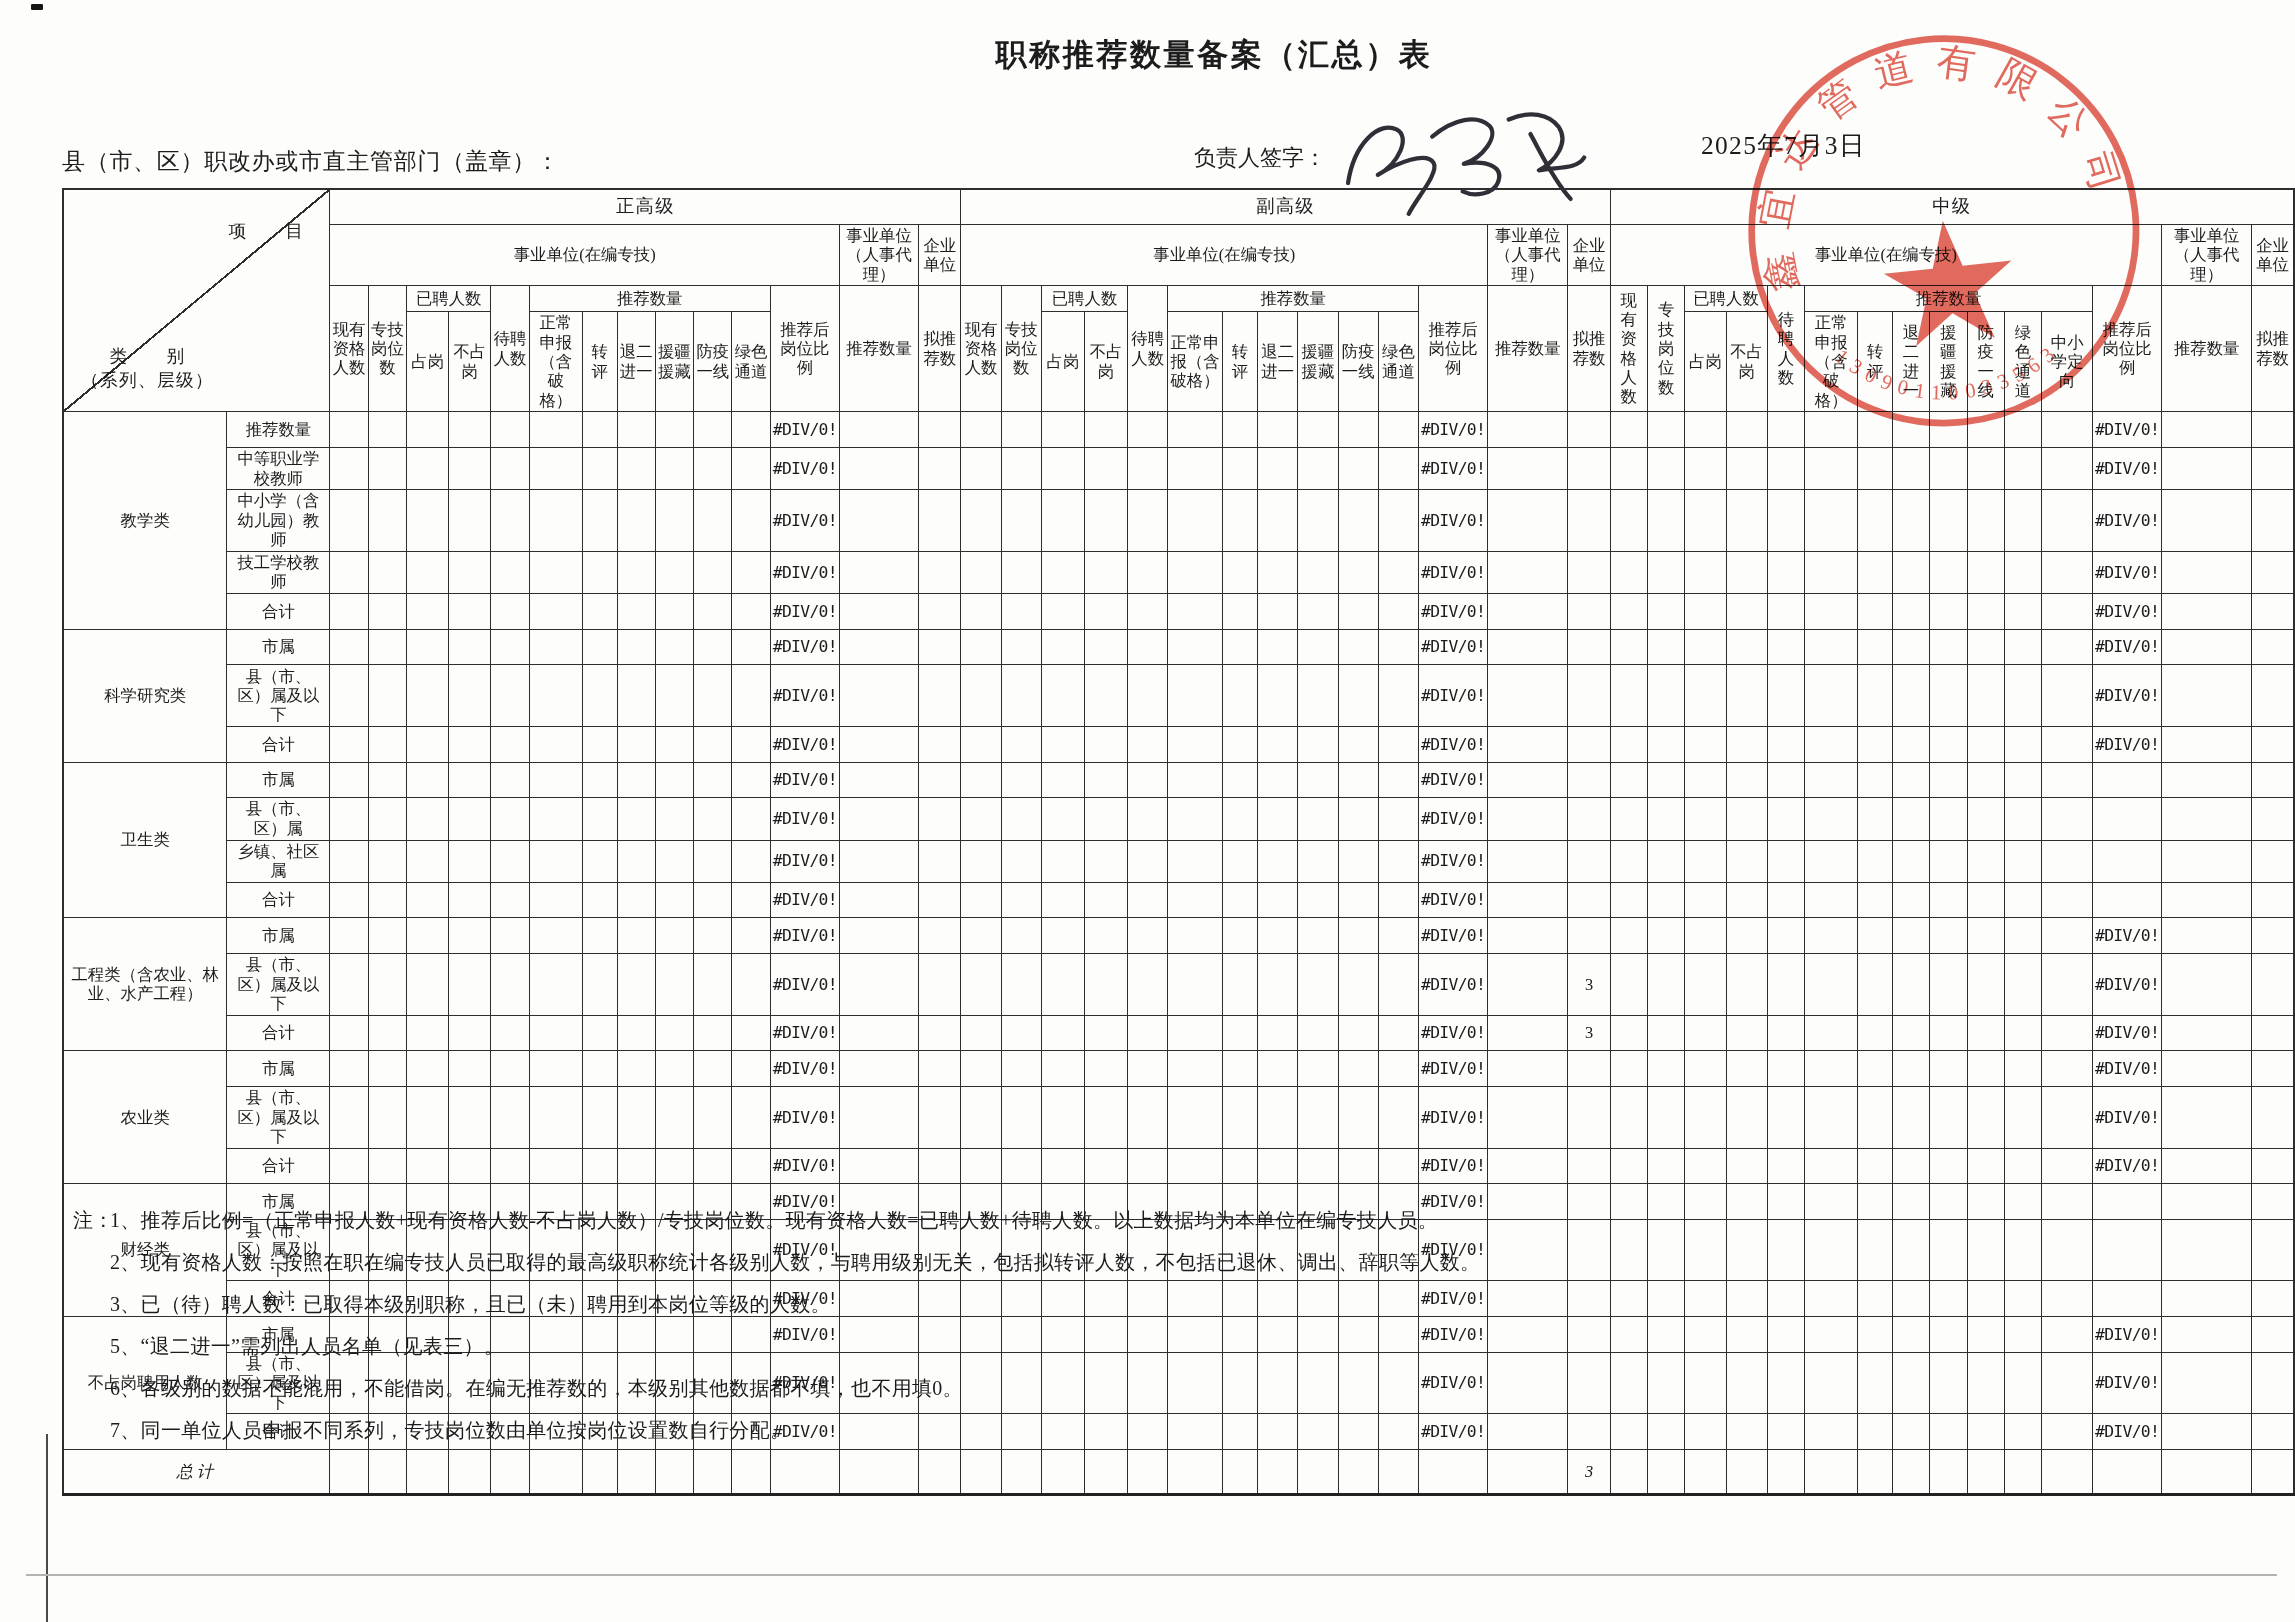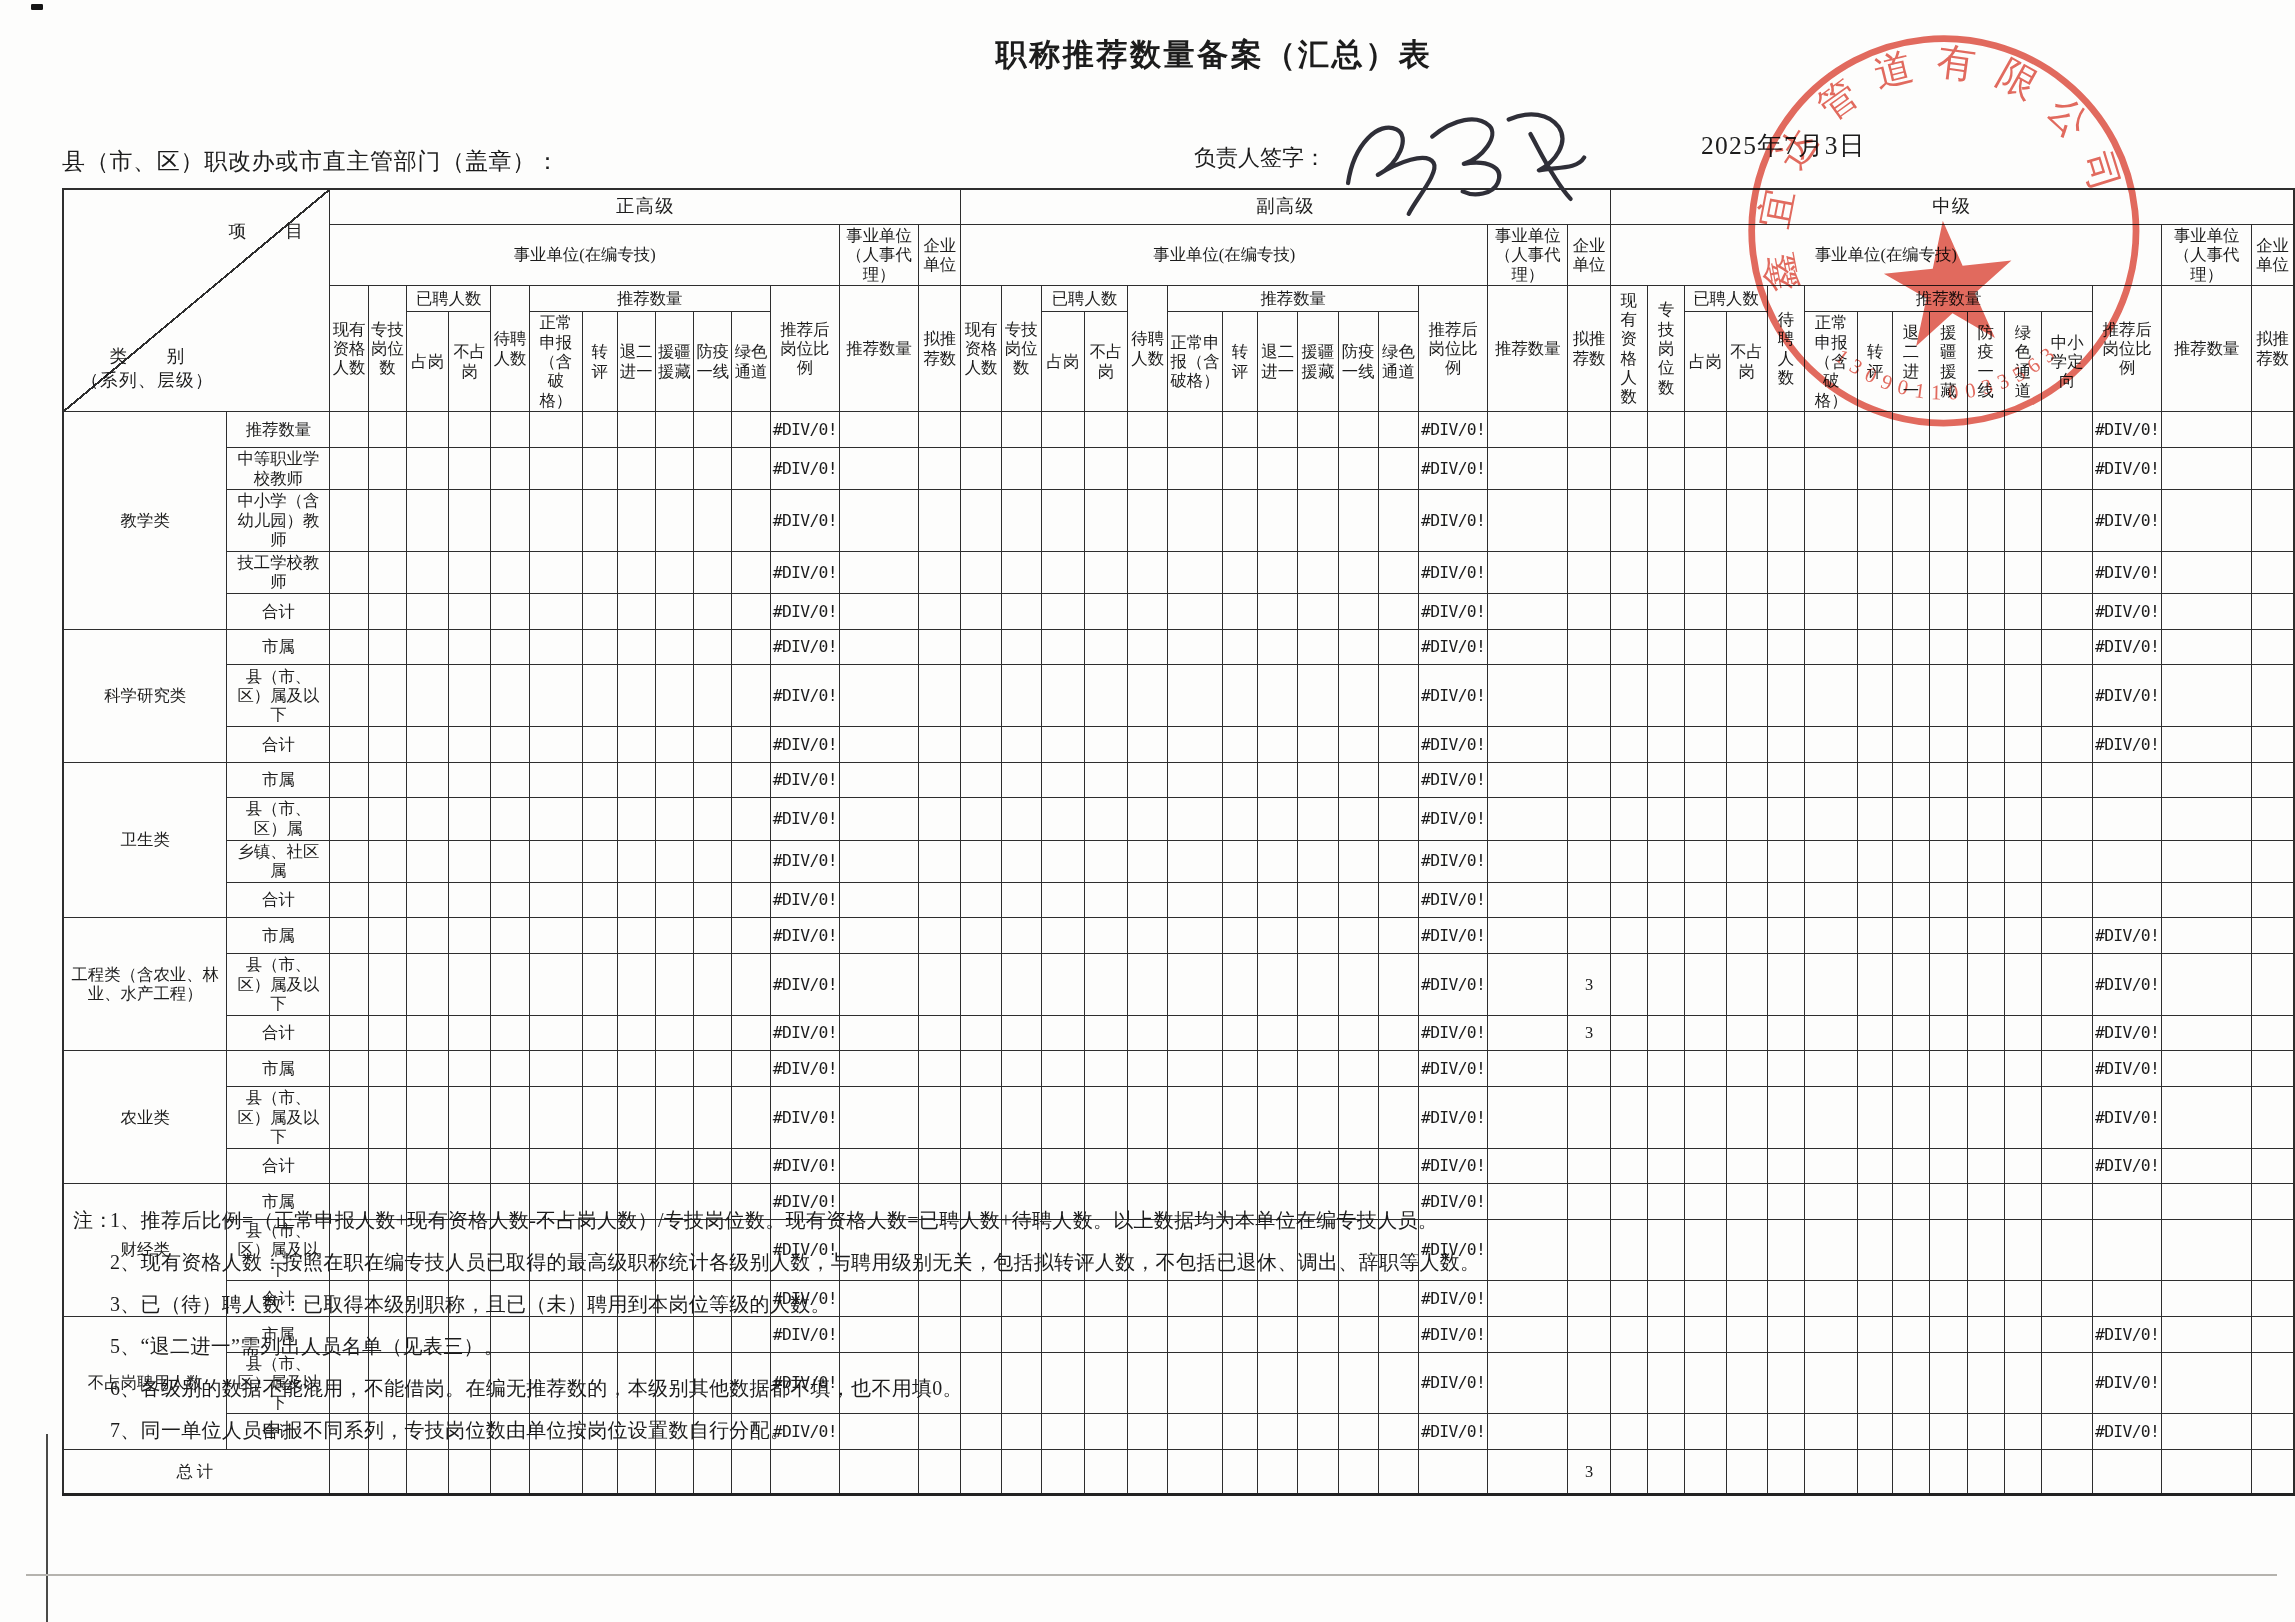--- a/index.html
+++ b/index.html
@@ -36,21 +36,21 @@
   th.inst-dl{font-size:14.4px;white-space:pre-line;margin-left:48px;}
   td.grp{font-size:17px;padding:2.6px 7.9px;line-height:1.35;}
   td.lbl{font-size:15.7px;line-height:1.15;padding:1.3px 5.2px;}
   td.dc{height:32px;}
   td.err{
     font-family:"DejaVu Sans Mono","Liberation Mono",monospace;
     font-size:13.7px;letter-spacing:-0.7px;white-space:nowrap;text-align:left;padding-left:0.7px;
   }
   td.val{font-size:17.7px;}
   td.total-label{font-size:17.7px;letter-spacing:3.9px;height:41px;}
-  tr.last td{border-bottom:3.3px solid #222;}
+  tr.last td{border-bottom:3.3px solid #222;font-style:italic;}
   th.corner{position:relative;padding:0;margin-left:44px;}
   .corner-diag{
     position:absolute;inset:0;
     background:linear-gradient(to bottom right,transparent calc(50% - 1px),#2e2e2e calc(50% - 1px),#2e2e2e calc(50% + 1px),transparent calc(50% + 1px));
   }
   .corner-top{position:absolute;right:25px;top:31px;font-size:17.7px;letter-spacing:1.3px;}
   .corner-bot{position:absolute;left:17px;bottom:18.3px;font-size:17.7px;text-align:center;line-height:1.35;}
   
   .notes{position:absolute;left:73px;top:1207px;width:2133px;font-size:20px;z-index:2;}
   .note-line{position:relative;padding-left:37px;margin-bottom:15px;white-space:nowrap;letter-spacing:0.3px;}

